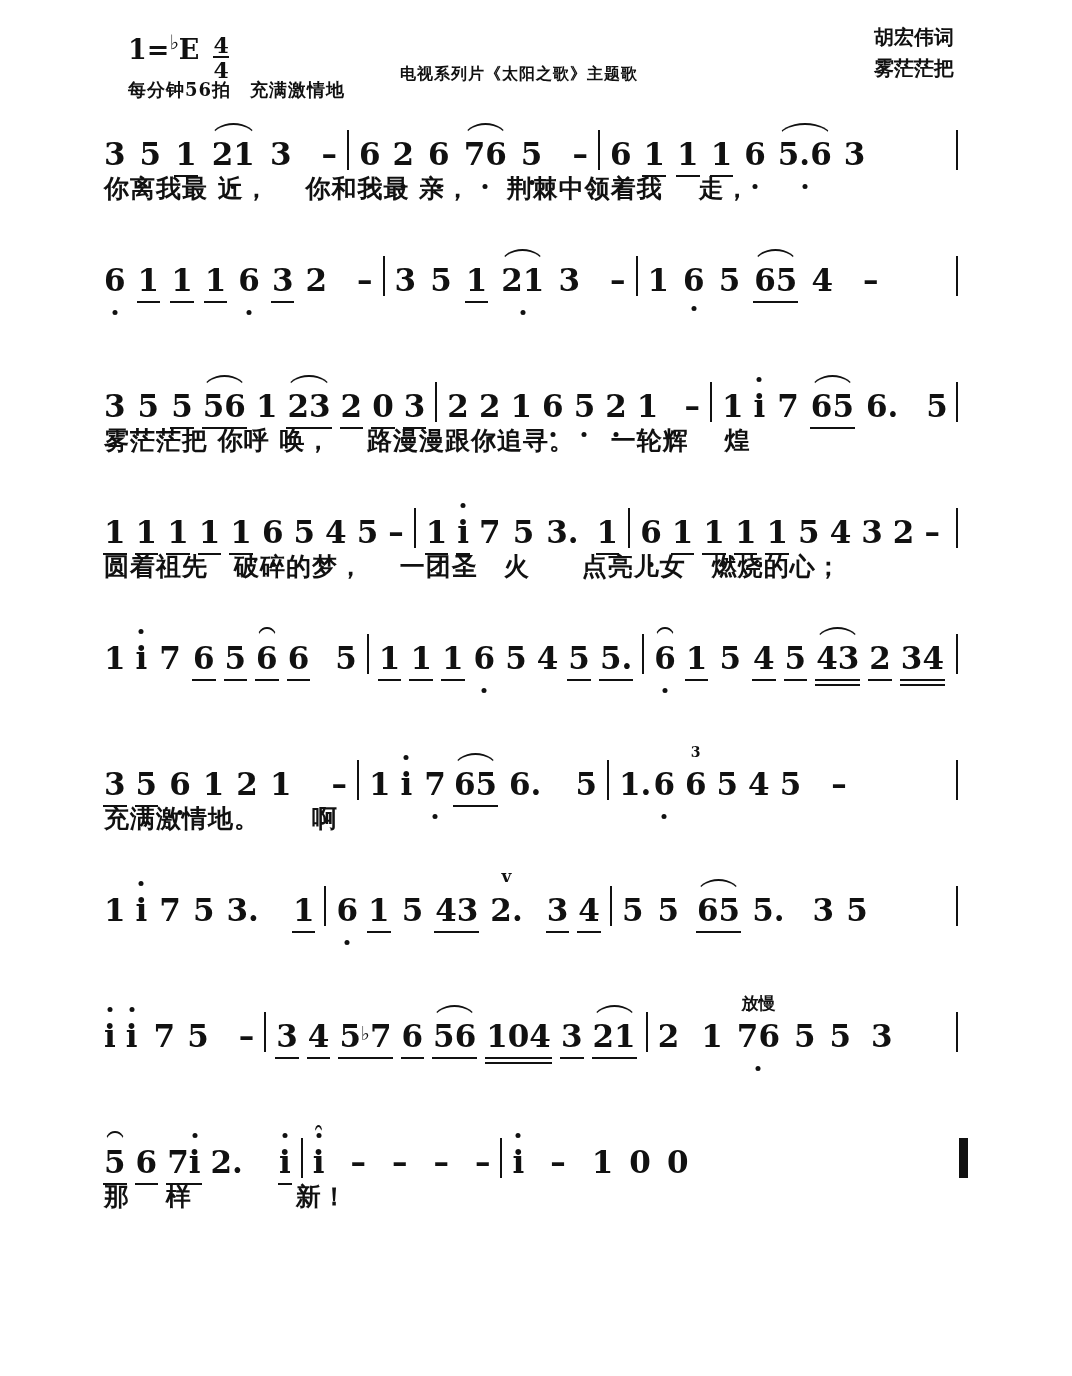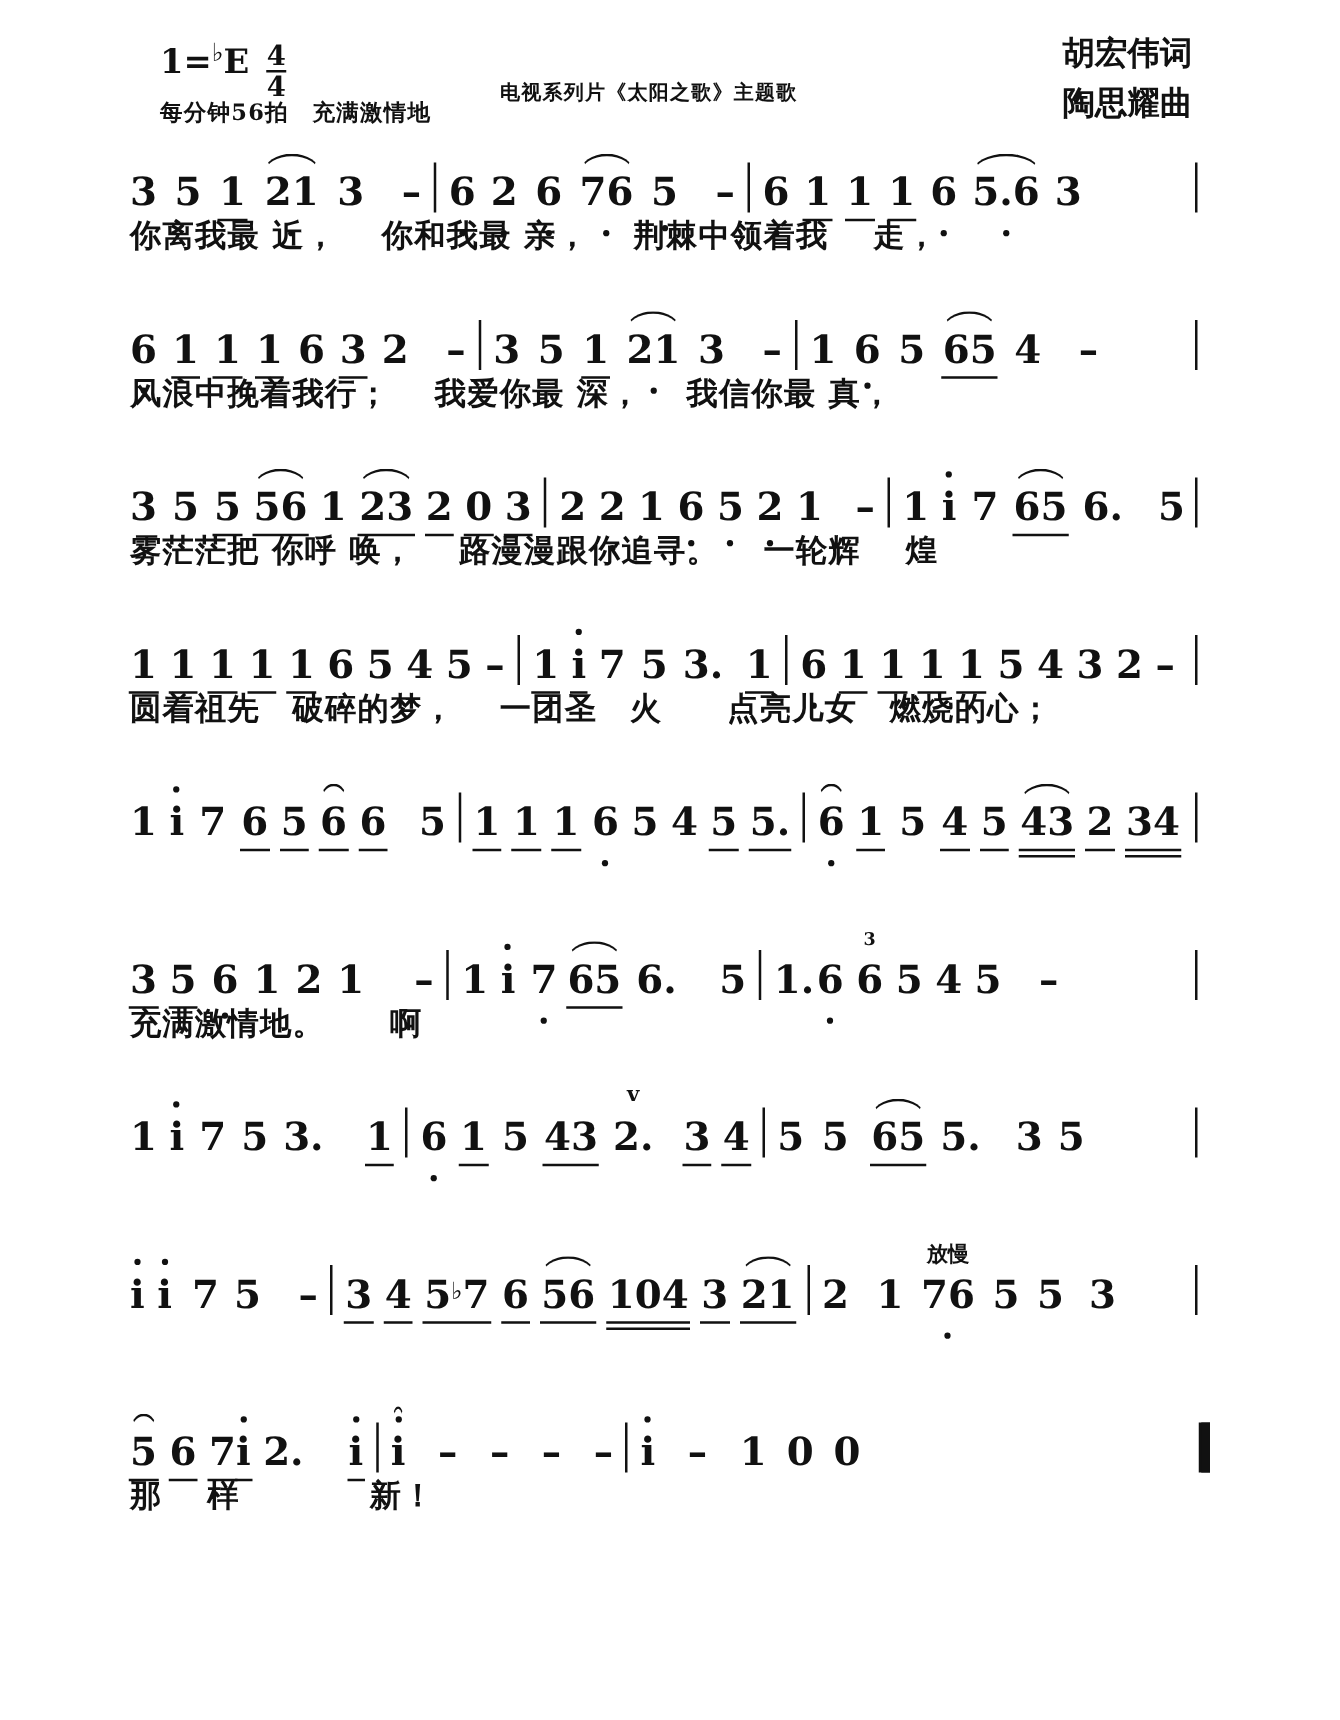--- a/index.html
+++ b/index.html
@@ -73,21 +73,21 @@
     letter-spacing: 1px;
     padding-left: 20px;
   }
   .credits {
     position: absolute;
     right: 118px;
     top: 6px;
     text-align: right;
     font-family: Liberation Sans, sans-serif;
     font-weight: bold;
-    font-size: 26px;
+    font-size: 20px;
     line-height: 1.55;
   }
   .tempo {
     position: absolute;
     left: 128px;
     top: 62px;
     font-family: "DejaVu Serif", serif;
     font-weight: bold;
     font-size: 18px;
     letter-spacing: 1px;
@@ -219,21 +219,21 @@
       <span class="flat">♭</span>
       <span>E</span>
       <span class="meter">
         <span class="num">4</span>
         <span class="den">4</span>
       </span>
     </div>
     <div class="subtitle">电视系列片《太阳之歌》主题歌</div>
     <div class="credits">
       <div>胡宏伟词</div>
-      <div>陶思耀曲</div>
+      <div>雾茫茫把</div>
     </div>
     <div class="tempo">每分钟56拍　充满激情地</div>
   </div>
 
   <div class="system">
     <div class="notes">
       <span class="tok">3</span>
         <span class="sp" style="width:14px"></span>
       <span class="tok">5</span>
         <span class="sp" style="width:14px"></span>
@@ -311,21 +311,20 @@
         <span class="sp" style="width:14px"></span>
       <span class="tok">5</span>
         <span class="sp" style="width:14px"></span>
       <span class="tok u1 beamed"><span class="slur"></span>65</span>
         <span class="sp" style="width:14px"></span>
       <span class="tok">4</span>
         <span class="sp" style="width:30px"></span>
       <span class="tok">–</span>
       <span class="bar" style="margin-left:auto"></span>
     </div>
-    <div class="lyrics">风浪中挽着我行；　 我爱你最 深，　 我信你最 真，</div>
   </div>
 
   <div class="system">
     <div class="notes">
       <span class="tok">3</span>
         <span class="sp" style="width:12px"></span>
       <span class="tok">5</span>
         <span class="sp" style="width:12px"></span>
       <span class="tok u1 beamed">5</span>
         <span class="sp" style="width:10px"></span>

